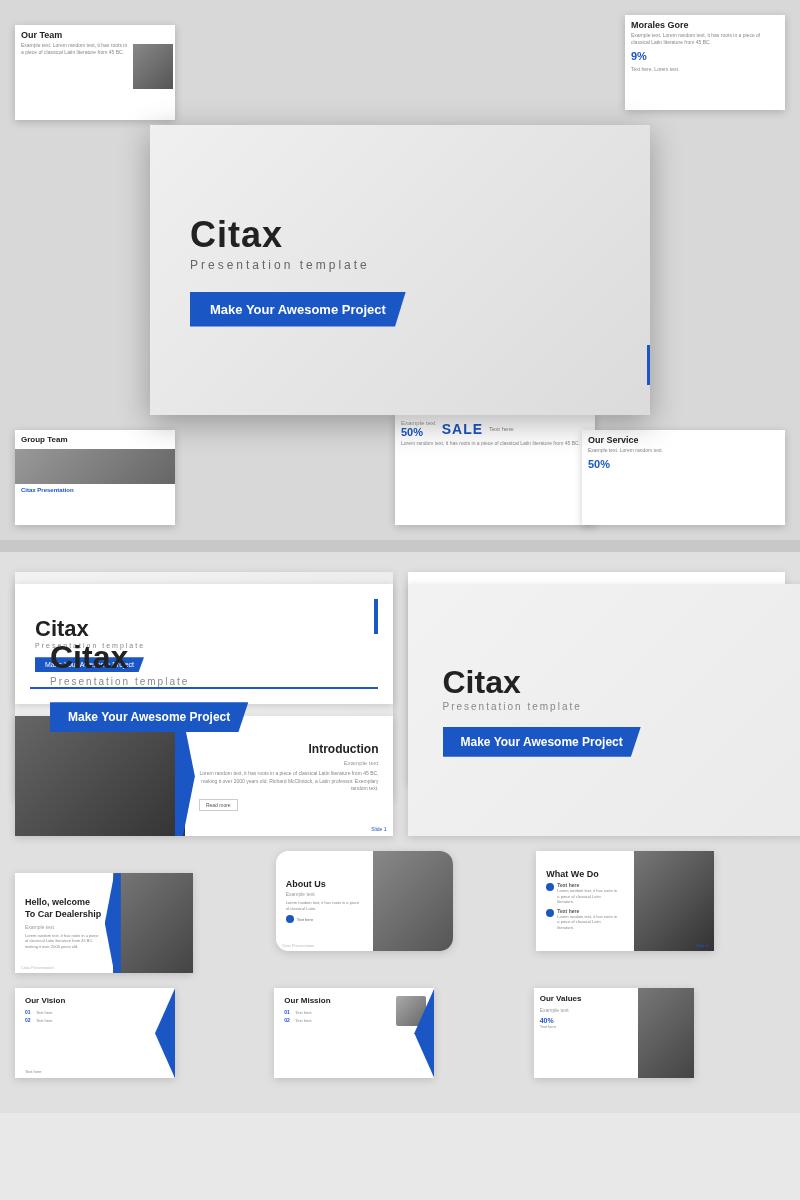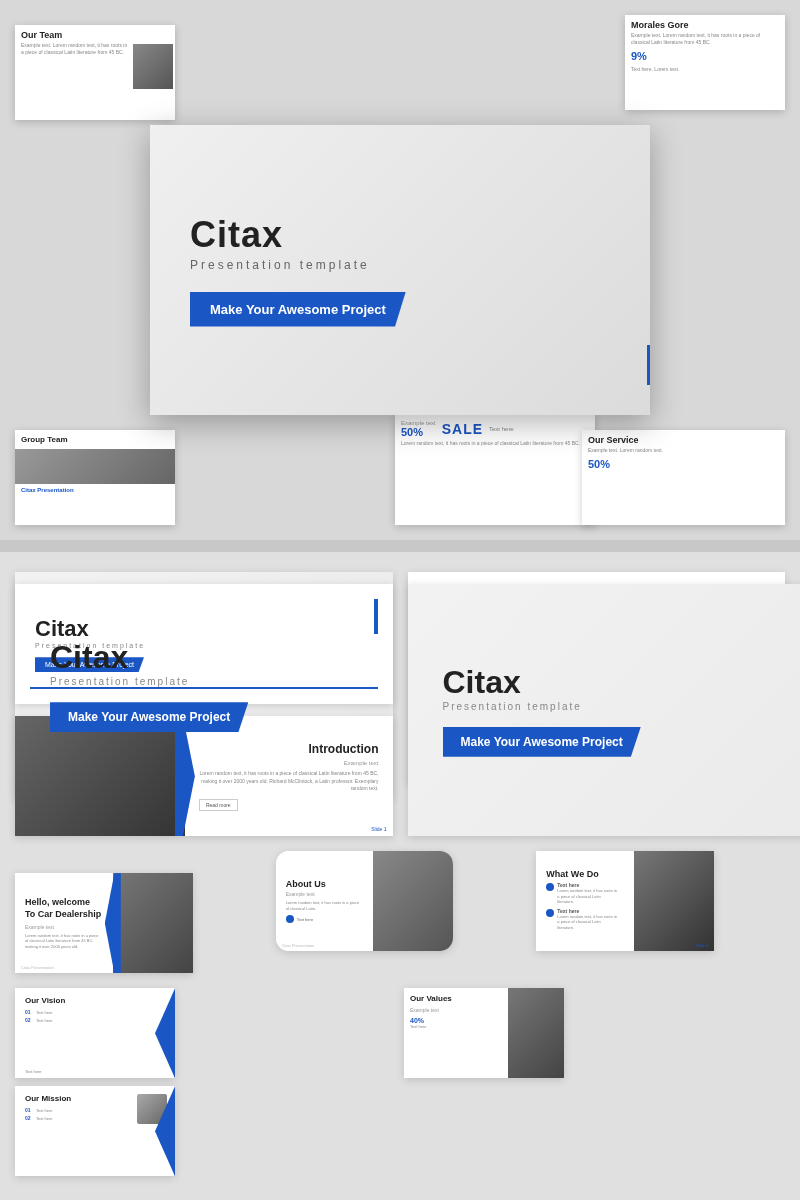--- a/index.html
+++ b/index.html
@@ -750,60 +750,60 @@
               <div class="slide-whatwedo-text">Lorem random text, it has roots in a piece of classical Latin literature.</div>
             </div>
           </div>
         </div>
         <div class="slide-whatwedo-img"></div>
       </div>
       <span class="slide-whatwedo-slide-num">Slide 4</span>
     </div>
   </div>
 
-  <div style="display:grid;grid-template-columns:1fr 1fr;gap:8px;margin-bottom:15px;">
+  <div style="display:grid;grid-template-columns:1fr 1fr 1fr;gap:8px;margin-bottom:15px;">
 
     <div class="slide-card" style="height:90px;">
       <div class="slide-vision">
         <div class="slide-sm-title">Our Vision</div>
         <div class="slide-sm-item">
           <div class="slide-sm-num">01</div>
           <div class="slide-sm-text">Text here</div>
         </div>
         <div class="slide-sm-item">
           <div class="slide-sm-num">02</div>
           <div class="slide-sm-text">Text here</div>
         </div>
         <div class="slide-sm-bottom-text">Text here</div>
+        <div class="slide-sm-deco"></div>
+      </div>
+    </div>
+
+    <div class="slide-card" style="height:90px;">
+      <div class="slide-mission">
+        <div class="slide-sm-title">Our Mission</div>
+        <div class="slide-sm-item">
+          <div class="slide-sm-num">01</div>
+          <div class="slide-sm-text">Text here</div>
+        </div>
+        <div class="slide-sm-item">
+          <div class="slide-sm-num">02</div>
+          <div class="slide-sm-text">Text here</div>
+        </div>
+        <div style="position:absolute;top:8px;right:8px;width:30px;height:30px;background:linear-gradient(135deg,#aaa,#666);border-radius:2px;"></div>
         <div class="slide-sm-deco"></div>
       </div>
     </div>
 
     <div class="slide-card" style="height:90px;">
       <div class="slide-values-content">
         <div class="slide-values-left">
           <div class="slide-sm-title">Our Values</div>
           <div class="slide-sm-label">Example text</div>
           <div class="slide-values-percent">40%</div>
           <div style="font-size:4px;color:#888;">Text here</div>
         </div>
         <div class="slide-values-img"></div>
       </div>
     </div>
-
-    <div class="slide-card" style="height:90px;">
-      <div class="slide-mission">
-        <div class="slide-sm-title">Our Mission</div>
-        <div class="slide-sm-item">
-          <div class="slide-sm-num">01</div>
-          <div class="slide-sm-text">Text here</div>
-        </div>
-        <div class="slide-sm-item">
-          <div class="slide-sm-num">02</div>
-          <div class="slide-sm-text">Text here</div>
-        </div>
-        <div style="position:absolute;top:8px;right:8px;width:30px;height:30px;background:linear-gradient(135deg,#aaa,#666);border-radius:2px;"></div>
-        <div class="slide-sm-deco"></div>
-      </div>
-    </div>
   </div>
 
 </div>
 
 </body></html>

